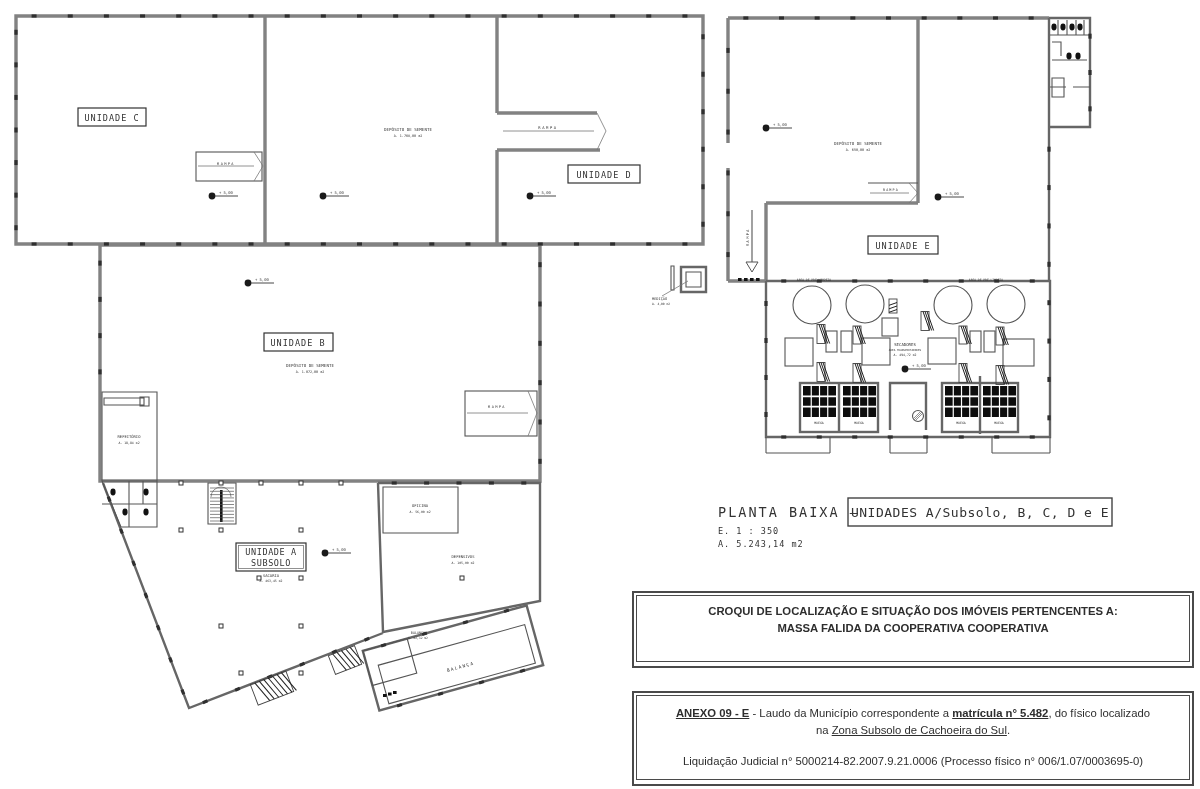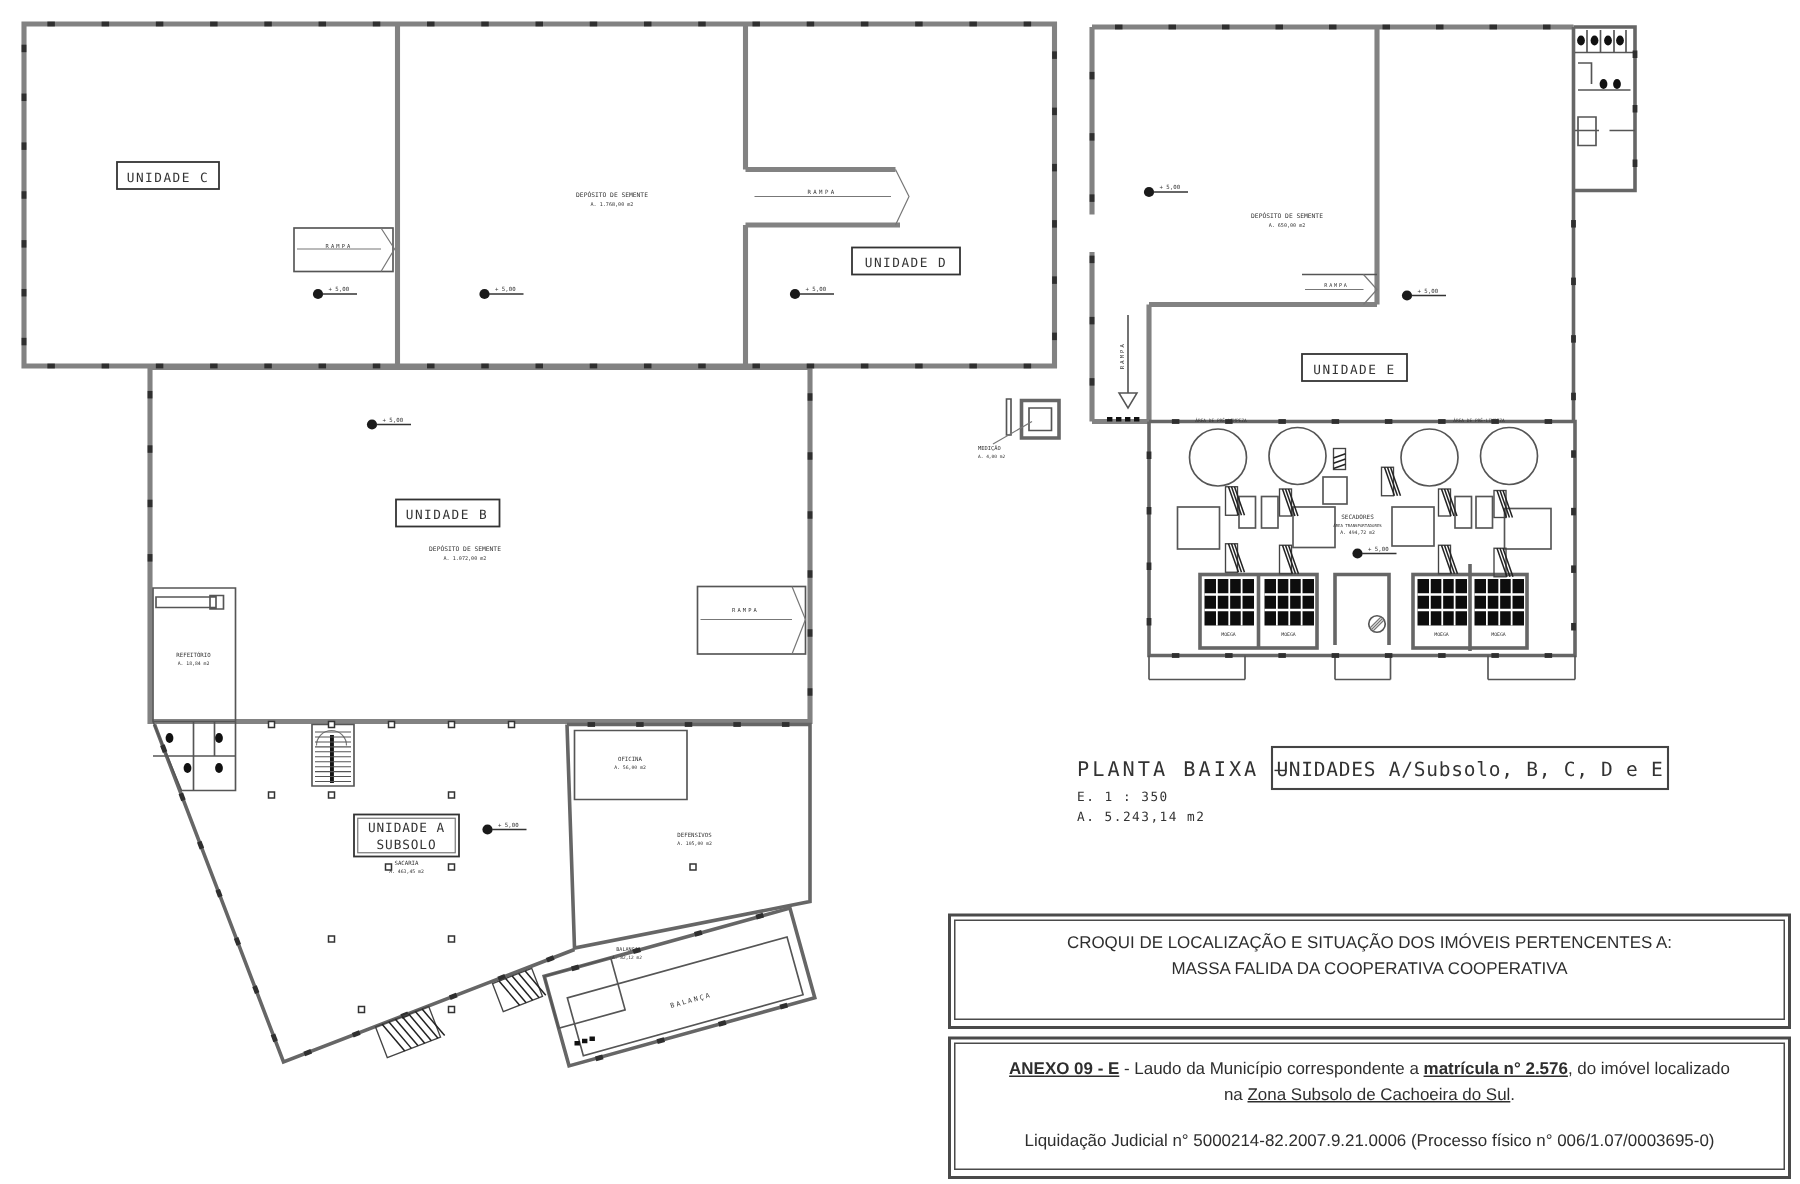--- a/index.html
+++ b/index.html
@@ -8,21 +8,21 @@
   svg{position:absolute;left:0;top:0;}
   svg text{font-family:"DejaVu Sans Mono",monospace;fill:#333;}
   .w-heavy{stroke:#828282;stroke-width:3.4;fill:none;}
   .w-med{stroke:#666;stroke-width:2.4;fill:none;}
   .w-thin{stroke:#555;stroke-width:1.1;fill:none;}
   .w-hair{stroke:#777;stroke-width:.8;fill:none;}
   .lblbox{stroke:#333;stroke-width:1.2;fill:#fff;}
   .tb{position:absolute;left:632px;width:562px;border:2px solid #4a4a4a;background:#fff;box-sizing:border-box;}
   .tb-inner{border:1px solid #4a4a4a;margin:2px;height:calc(100% - 6px);text-align:center;
             color:#2e2e2e;font-size:11.3px;line-height:17px;box-sizing:border-box;}
-  .tb1{top:609px;height:77px;}
+  .tb1{top:591px;height:77px;font-weight:bold;}
   .tb1 .tb-inner{padding-top:7px;}
   .tb2{top:691px;height:95px;}
   .tb2 .tb-inner{padding-top:9px;}
   .bu{font-weight:bold;text-decoration:underline;}
   .un{text-decoration:underline;}
   .liq{display:block;margin-top:14px;}
 </style>
 </head>
 <body>
 
@@ -509,18 +509,18 @@
 </svg>
 
   <div class="tb tb1">
     <div class="tb-inner">
       <div>CROQUI DE LOCALIZAÇÃO E SITUAÇÃO DOS IMÓVEIS PERTENCENTES A:</div>
       <div>MASSA FALIDA DA COOPERATIVA COOPERATIVA</div>
     </div>
   </div>
   <div class="tb tb2">
     <div class="tb-inner">
-      <div><span class="bu">ANEXO 09 - E</span><span> - Laudo da Município correspondente a </span><span class="bu">matrícula n° 2.576</span><span>, do imóvel localizado</span><br>
+      <div><span class="bu">ANEXO 09 - E</span><span> - Laudo da Município correspondente a </span><span class="bu">matrícula n° 5.482</span><span>, do físico localizado</span><br>
       <span>na </span><span class="un">Zona Subsolo de Cachoeira do Sul</span><span>.</span></div>
       <span class="liq">Liquidação Judicial n° 5000214-82.2007.9.21.0006 (Processo físico n° 006/1.07/0003695-0)</span>
     </div>
   </div>
 </div>
 
 </body></html>

